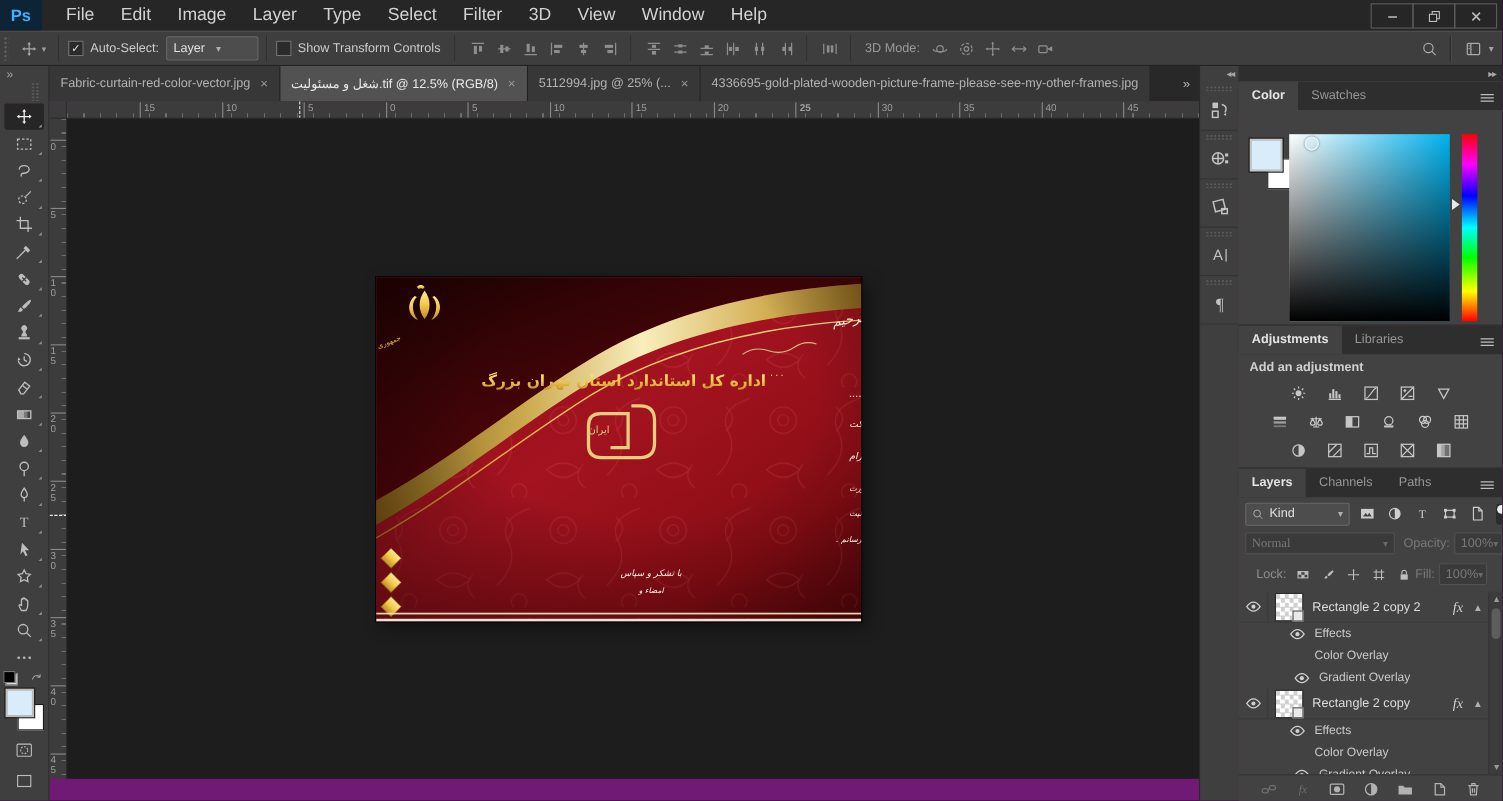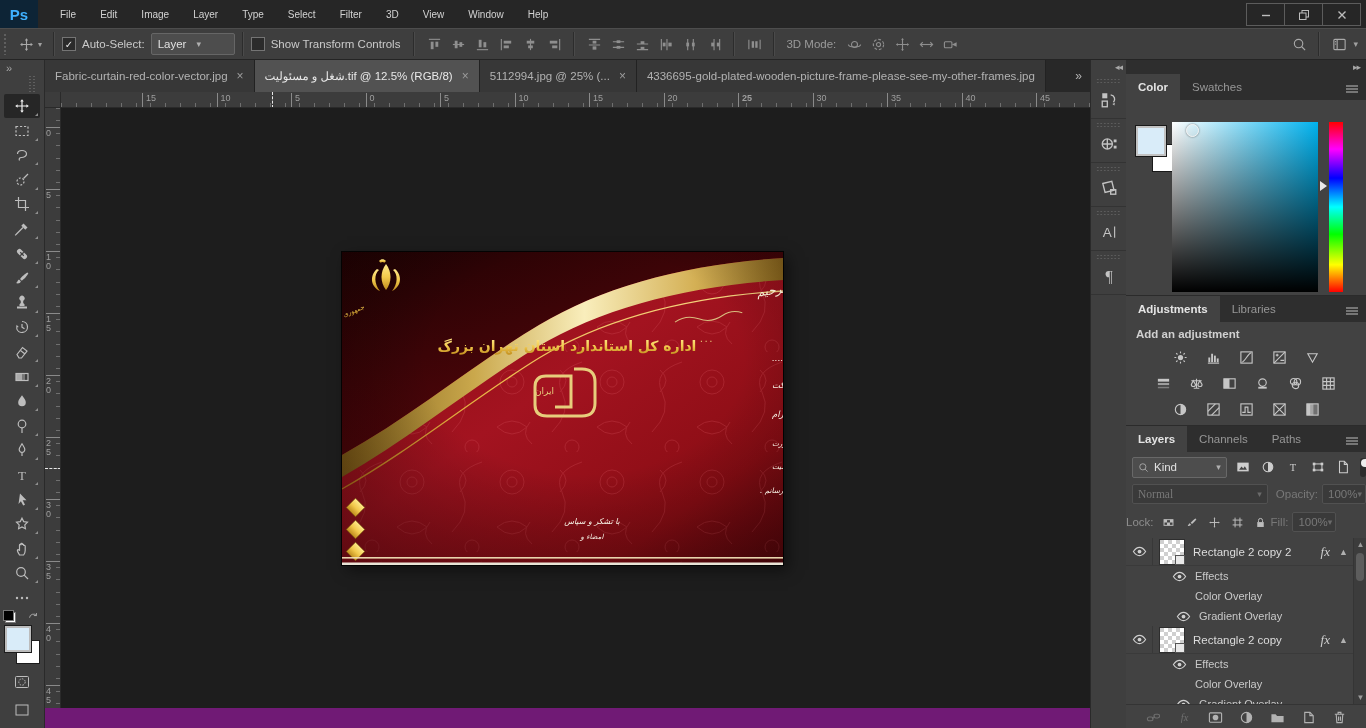--- a/index.html
+++ b/index.html
@@ -5,21 +5,21 @@
   html,body{margin:0;padding:0;background:#111;}
   #app{position:relative;width:1366px;height:728px;background:#701a75;overflow:hidden;
        font-family:"Liberation Sans",sans-serif;font-size:12px;color:#d5d5d5;
        -webkit-font-smoothing:antialiased;}
   .abs{position:absolute;}
   
   .titlebar{left:0;top:0;width:1366px;height:28px;background:#262626;display:flex;align-items:center;}
   .ps-logo{width:38px;height:28px;background:#0d2436;color:#3fb1ff;font-weight:bold;font-size:15px;
            display:flex;align-items:center;justify-content:center;letter-spacing:0;}
   .menubar{display:flex;margin-left:10px;height:100%;}
-  .menu-item{padding:0 12px;display:flex;align-items:center;color:#d2d2d2;font-size:10px;cursor:default;}
+  .menu-item{padding:0 12px;display:flex;align-items:center;color:#d2d2d2;font-size:16px;cursor:default;}
   .win-controls{position:absolute;right:5px;top:3px;display:flex;}
   .win-btn{width:37px;height:21px;border:1px solid #5c5c5c;margin-left:-1px;display:flex;
            align-items:center;justify-content:center;color:#bdbdbd;}
   .win-btn svg{width:12px;height:12px;}
   
   .optionsbar{left:0;top:28px;width:1366px;height:32px;background:#3e3e3e;border-top:1px solid #4d4d4d;
               border-bottom:1px solid #242424;display:flex;align-items:center;box-sizing:border-box;}
   .grip-v{width:5px;height:22px;margin:0 6px 0 3px;background-image:radial-gradient(circle,#5f5f5f 1px,transparent 1.2px);
           background-size:4px 4px;}
   .ob-sep{width:1px;height:24px;background:#2c2c2c;border-right:1px solid #4a4a4a;margin:0 7px;}
@@ -58,21 +58,21 @@
          outline:1px solid #1c1c1c;z-index:2;}
   .bg-sw{position:absolute;left:16px;top:28px;width:22px;height:22px;background:#fff;border:1px solid #1c1c1c;}
   
   .corner{left:45px;top:92px;width:16px;height:16px;background:#3c3c3c;border-right:1px solid #2a2a2a;
           border-bottom:1px solid #2a2a2a;box-sizing:border-box;}
   .hruler{left:61px;top:92px;width:1029px;height:16px;background:#3c3c3c;border-bottom:1px solid #2a2a2a;
           box-sizing:border-box;overflow:hidden;}
   .hruler .minor{position:absolute;left:0;bottom:0;width:100%;height:4px;
        background-image:repeating-linear-gradient(to right,#6f6f6f 0 1px,transparent 1px 14.9px);}
   .hlabel{position:absolute;top:1px;font-size:9px;color:#9f9f9f;border-left:1px solid #8a8a8a;
-          height:15px;padding-left:3px;line-height:11px;margin-left:15px;}
+          height:15px;padding-left:3px;line-height:11px;}
   .vruler{left:45px;top:108px;width:16px;height:600px;background:#3c3c3c;border-right:1px solid #2a2a2a;
           box-sizing:border-box;overflow:hidden;}
   .vruler .minor{position:absolute;top:0;right:0;height:100%;width:4px;
        background-image:repeating-linear-gradient(to bottom,#6f6f6f 0 1px,transparent 1px 12.4px);}
   .vlabel{position:absolute;left:1px;font-size:9px;color:#9f9f9f;border-top:1px solid #8a8a8a;
           width:15px;padding-top:1px;line-height:8.5px;text-align:left;white-space:pre-line;}
   .cursor-dash-h{position:absolute;top:0;width:1px;height:16px;border-left:1px dashed #e8e8e8;}
   .cursor-dash-v{position:absolute;left:0;height:1px;width:16px;border-top:1px dashed #e8e8e8;}
   .canvas{left:61px;top:108px;width:1029px;height:600px;background:#1d1d1d;overflow:hidden;}
   .doc{position:absolute;left:281px;top:144px;width:441px;height:313px;
@@ -941,21 +941,21 @@
           <span>Normal</span>
           <span style="margin-left:auto;font-size:9px;color:#6a6a6a;">▾</span>
         </span>
         <span class="dim-label" style="margin-left:8px;color:#787878;">Opacity:</span>
         <span class="dis-dd" style="margin-left:4px;width:44px;">
           <span>100%</span>
           <span style="margin-left:auto;font-size:9px;color:#6a6a6a;">▾</span>
         </span>
       </div>
       <div class="lrow-bar" style="top:86px;height:20px;">
-        <span class="dim-label" style="margin-left:0;text-align:right;">Lock:</span>
+        <span class="dim-label" style="margin-left:16px;text-align:right;">Lock:</span>
         <span id="lock-icons" style="display:flex;">
             <span class="lock-icon">
               <svg viewBox="0 0 16 16" width="16" height="16" fill="none" stroke="currentColor" stroke-width="1.2">
                 <rect x="2.5" y="4.5" width="11" height="7"></rect>
                 <path d="M2.5 4.5h3.7v3.5H2.5zM9.8 4.5h3.7v3.5H9.8zM6.2 8h3.6v3.5H6.2z" fill="currentColor" stroke="none"></path>
               </svg>
             </span>
             <span class="lock-icon">
               <svg viewBox="0 0 16 16" width="16" height="16" fill="none" stroke="currentColor" stroke-width="1.2">
                 <path d="M13 3c-2 1-4.8 3.6-6 5.2l1.6 1.6C10.2 8.6 13 5.8 14 4z" fill="currentColor" stroke="none"></path>

